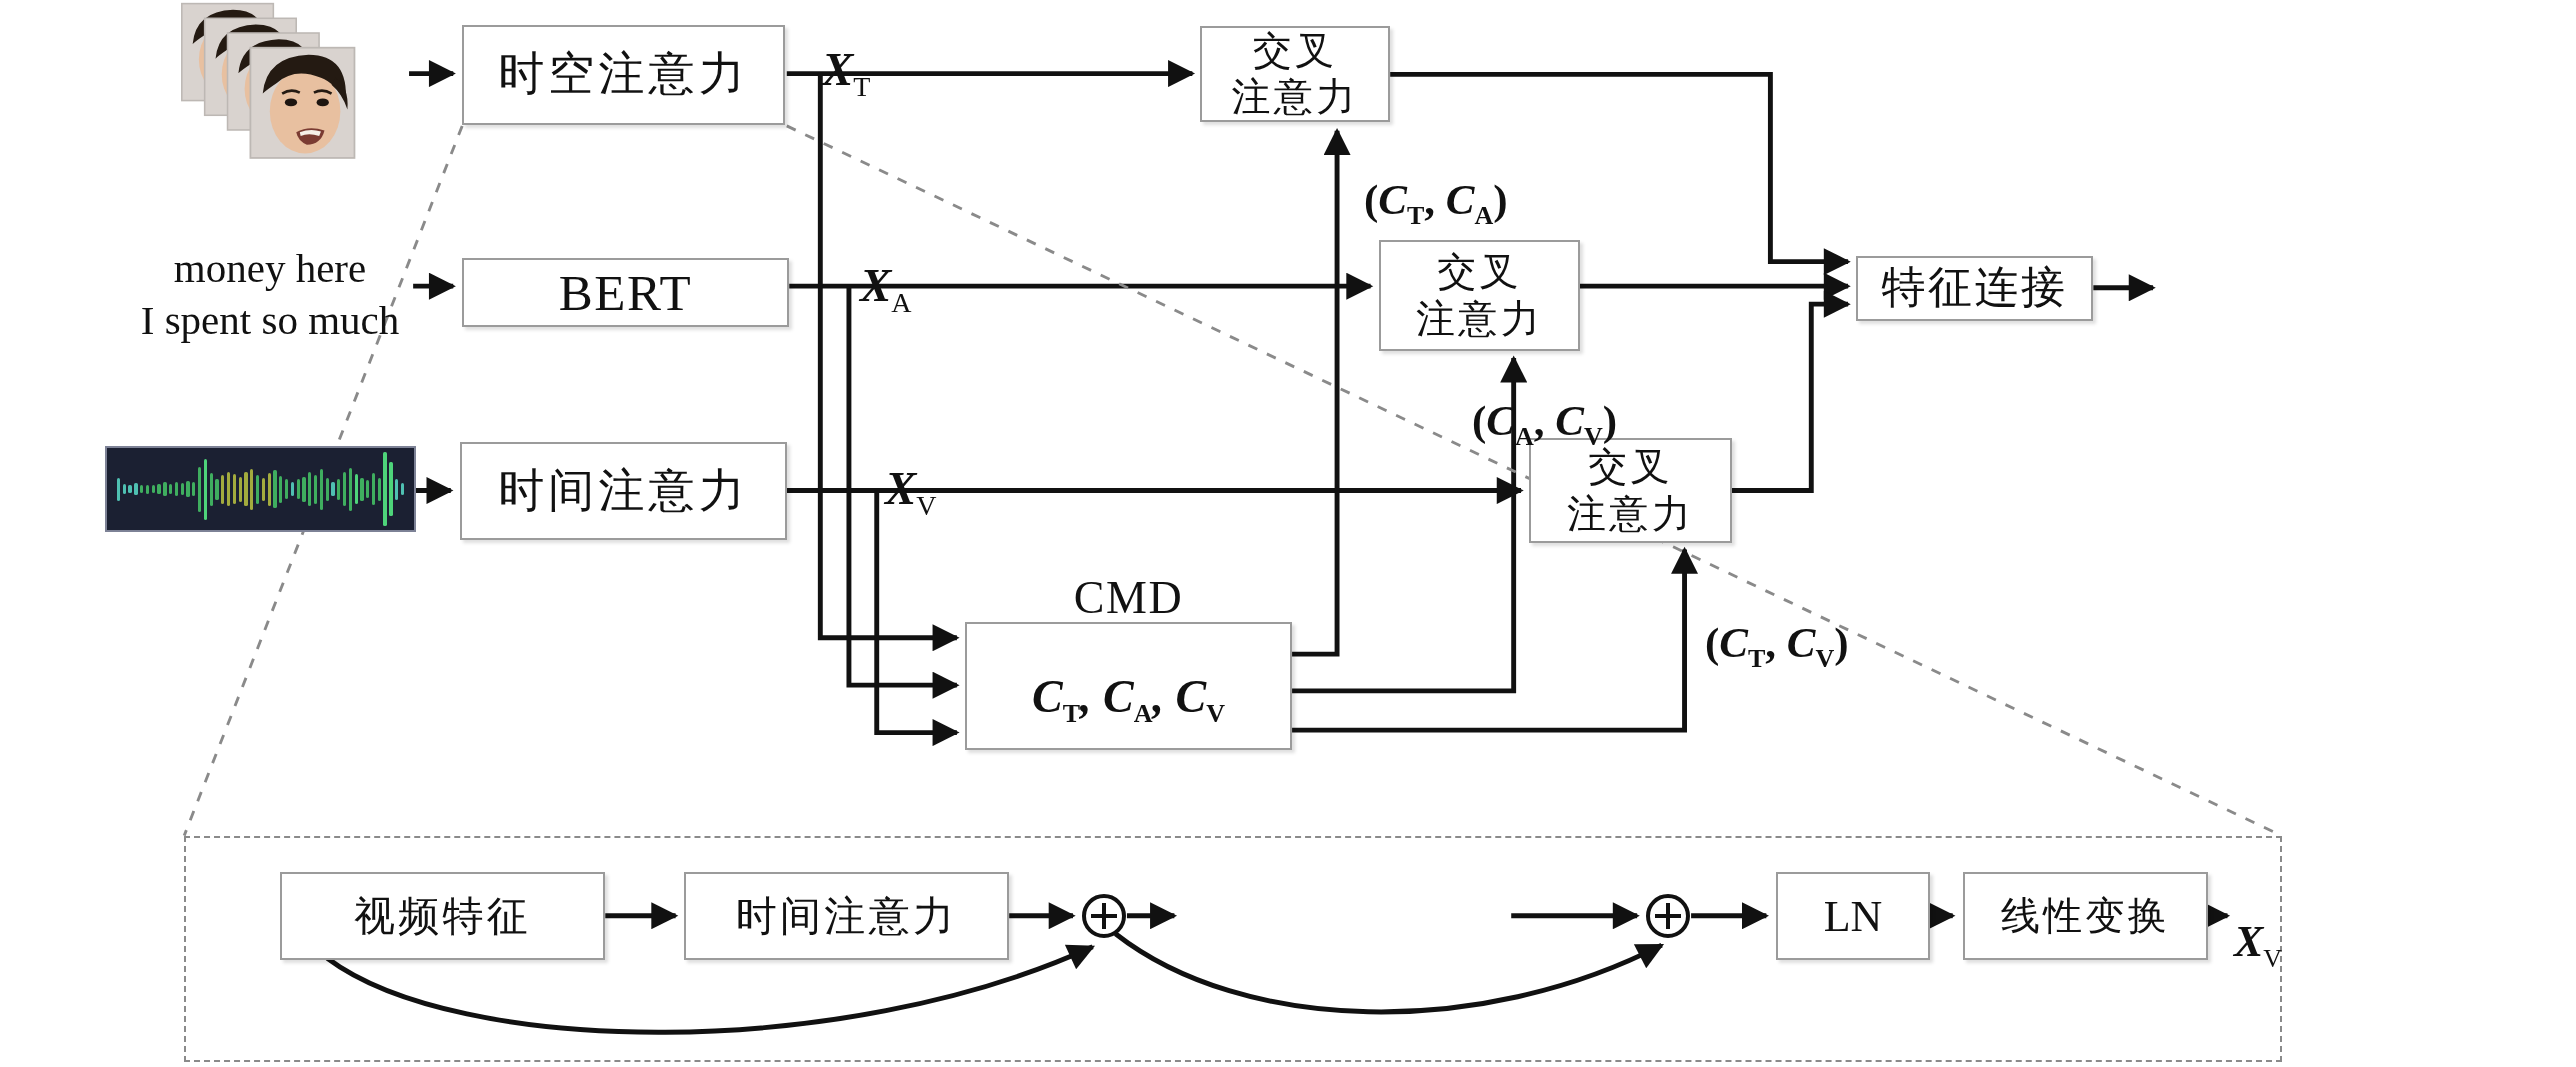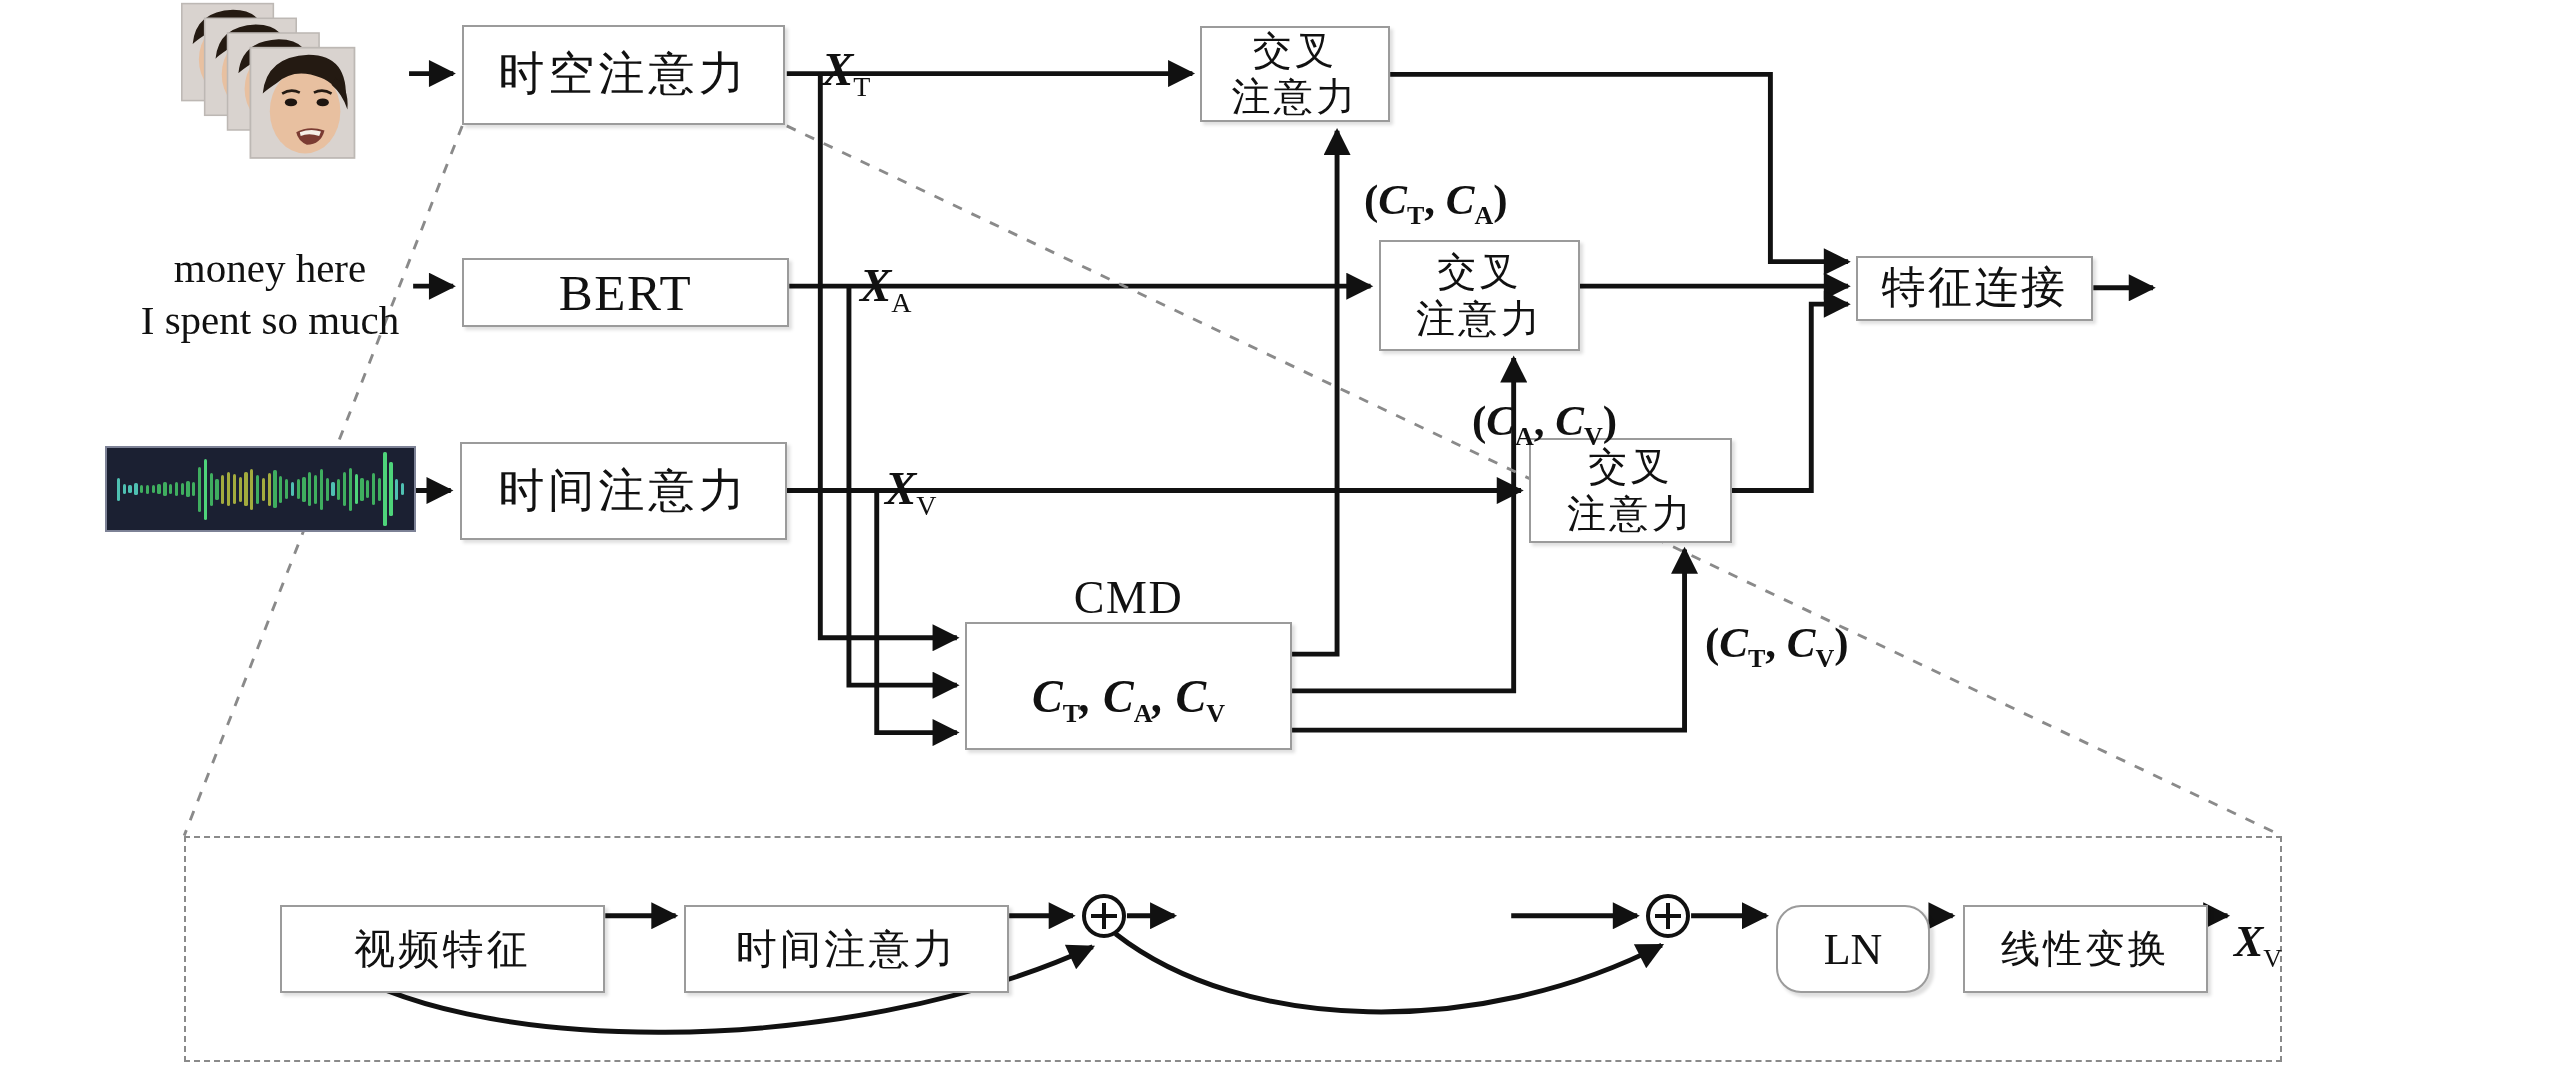--- a/index.html
+++ b/index.html
@@ -15,21 +15,21 @@
   .mx{font-size:47px;font-weight:bold;font-style:italic;}
   .msub{font-size:28px;font-weight:normal;font-style:normal;vertical-align:-11.4px;}
   .pair{font-size:43px;font-weight:bold;}
   .pair .it{font-style:italic;}
   .pair .psub{font-size:26px;font-weight:bold;font-style:normal;vertical-align:-9.8px;}
   .transcript{position:absolute;left:90px;top:242px;width:360px;text-align:center;
               font-size:41px;line-height:52px;}
   .panel{position:absolute;left:184px;top:836px;width:2098px;height:226px;
          border:2.5px dashed #8a8a8a;box-sizing:border-box;}
   .dbox{position:absolute;background:#fff;border:2.5px solid #9b9b9b;box-shadow:3.3px 3.3px 3.3px rgba(0,0,0,0.13);
-        display:flex;align-items:center;justify-content:center;box-sizing:border-box;margin-top:33px;}
+        display:flex;align-items:center;justify-content:center;box-sizing:border-box;}
   .dbox .cn{font-size:41px;letter-spacing:3.3px;}
   .dbox .lat{font-size:44px;}
   .plus{position:absolute;width:44px;height:44px;border:4.1px solid #111;border-radius:50%;box-sizing:border-box;background:#fff;}
   .plus::before{content:"";position:absolute;left:50%;top:4.9px;bottom:4.9px;width:4.1px;margin-left:-2px;background:#111;}
   .plus::after{content:"";position:absolute;top:50%;left:4.9px;right:4.9px;height:4.1px;margin-top:-2px;background:#111;}
   .wave{position:absolute;left:105px;top:446px;width:311px;height:86px;background:#1b2032;
         border:2.5px solid #7d8296;box-sizing:border-box;display:flex;align-items:center;justify-content:center;gap:2.5px;}
   .wave .bar{width:3.3px;border-radius:1.6px;}
   .faces{position:absolute;left:172px;top:0px;}
   .cmd-title{position:absolute;left:965px;top:571px;width:327px;text-align:center;font-size:46px;letter-spacing:1.6px;}
@@ -231,21 +231,21 @@
   <div class="panel"></div>
 
   <div class="dbox" style="left:280px;top:872px;width:325px;height:88px;">
     <span class="cn">视频特征</span>
   </div>
   <div class="dbox" style="left:684px;top:872px;width:325px;height:88px;">
     <span class="cn">时间注意力</span>
   </div>
   <div class="plus" style="left:1082px;top:894px;"></div>
   <div class="plus" style="left:1646px;top:894px;"></div>
-  <div class="dbox" style="left:1776px;top:872px;width:154px;height:88px;border-radius:25px;">
+  <div class="dbox" style="left:1776px;top:872px;width:154px;height:88px;">
     <span class="lat">LN</span>
   </div>
   <div class="dbox" style="left:1963px;top:872px;width:245px;height:88px;">
     <span class="cn" style="font-size:39px;">线性变换</span>
   </div>
   <div class="mathlab" style="left:2234px;top:890px;">
     <span class="mx" style="font-size:44px;">X</span><span class="msub" style="font-size:26px;">V</span>
   </div>
 
 </div>

